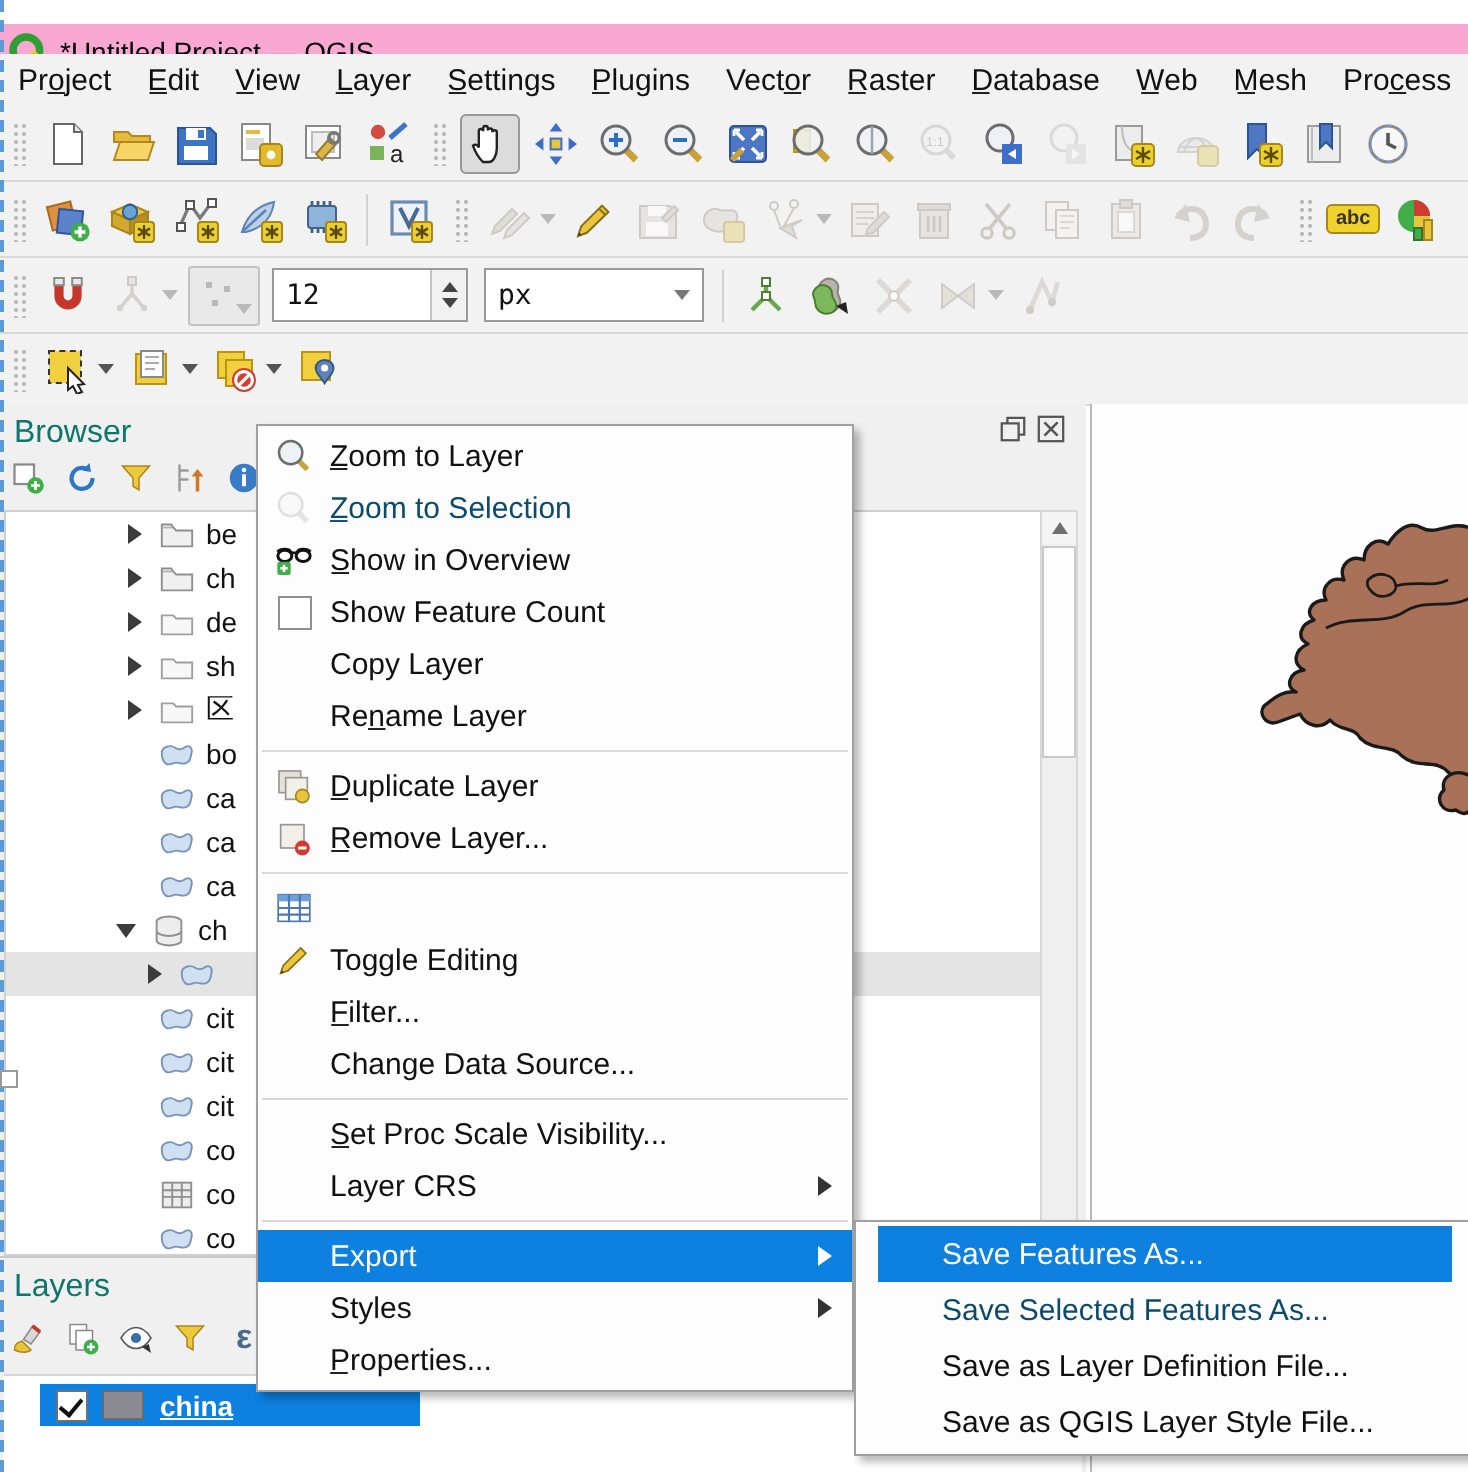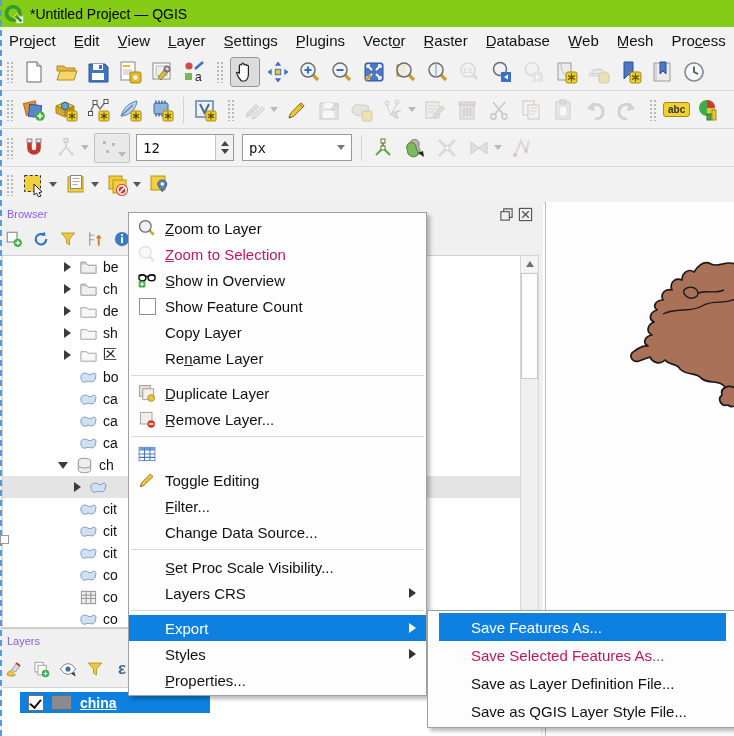--- a/index.html
+++ b/index.html
@@ -1,19 +1,19 @@
 <!DOCTYPE html>
 <html><head>
 <meta charset="utf-8">
 <style>
   html,body{margin:0;padding:0;background:#fff;}
   #app{position:relative;width:734px;height:736px;overflow:hidden;
        font-family:"Liberation Sans","DejaVu Sans",sans-serif;color:#111;background:#fff;}
   
-  .titlebar{position:absolute;left:0;top:0;width:734px;height:27px;background:#84cc16;display:flex;align-items:center;}
+  .titlebar{position:absolute;left:0;top:12px;width:734px;height:27px;background:#f9a8d4;display:flex;align-items:center;}
   .qgis-logo{width:20px;height:20px;margin:0 6px 0 4px;}
   .title-text{font-size:14px;color:#000;}
   
   .menubar{position:absolute;left:0;top:27px;width:734px;height:26px;background:#f2f2f2;
            display:flex;align-items:center;border-bottom:1px solid #e0e0e0;font-size:15px;}
   .menubar .m{padding:3px 9px;white-space:nowrap;}
   
   .tb{position:absolute;left:0;width:734px;background:#f2f2f2;display:flex;align-items:center;
       border-bottom:1px solid #d8d8d8;overflow:hidden;}
   .tb1{top:53px;height:37px;} .tb2{top:91px;height:37px;} .tb3{top:129px;height:37px;} .tb4{top:167px;height:35px;}
@@ -35,21 +35,21 @@
   .tri-dn{width:0;height:0;border-left:4px solid transparent;border-right:4px solid transparent;border-top:5px solid #444;}
   .combo{width:108px;height:25px;background:#fff;border:1px solid #9a9a9a;display:flex;align-items:center;
         font-size:14px;font-family:"DejaVu Sans Mono",monospace;margin:0 4px;flex:none;}
   .combo .val{flex:1;padding-left:6px;}
   .combo .tri-dn{margin-right:6px;}
   .abc-tag{background:#efd22e;border:1px solid #a8871a;border-radius:3px;color:#333;
         font-size:10px;font-weight:bold;padding:1px 4px;}
   
   .browser-dock{position:absolute;left:0;top:202px;width:543px;height:426px;background:#f0f0f0;}
   .layers-dock{position:absolute;left:0;top:628px;width:543px;height:108px;background:#f0f0f0;border-top:1px solid #c9c9c9;}
-  .dock-title{position:absolute;left:7px;top:6px;font-size:11px;color:#8b5cf6;}
+  .dock-title{position:absolute;left:7px;top:6px;font-size:16px;color:#0f766e;}
   .dock-btns{position:absolute;right:10px;top:5px;display:flex;gap:4px;}
   .dock-btns svg{width:15px;height:15px;}
   .panel-toolbar{position:absolute;left:4px;top:27px;display:flex;gap:7px;align-items:center;}
   .panel-toolbar .pbtn{width:20px;height:20px;display:flex;align-items:center;justify-content:center;}
   .panel-toolbar svg{width:18px;height:18px;}
   .browser-content{position:absolute;left:2px;top:53px;width:520px;height:371px;background:#fff;
         border:1px solid #cfcfcf;border-right:none;overflow:hidden;}
   .tree-row{height:22px;display:flex;align-items:center;font-size:14px;white-space:nowrap;}
   .tree-row.sel{background:#e4e4e4;}
   .tri-r{width:0;height:0;border-top:5px solid transparent;border-bottom:5px solid transparent;border-left:7px solid #3c3c3c;flex:none;}
@@ -72,21 +72,21 @@
   .layer-name{color:#fff;font-weight:bold;text-decoration:underline;font-size:14px;margin-left:8px;}
   
   .map{position:absolute;left:545px;top:202px;width:189px;height:534px;background:#fdfdfd;border-left:1px solid #b9b9b9;}
   
   .ctx-menu{position:absolute;left:128px;top:212px;width:297px;background:#fdfdfd;border:1px solid #a0a0a0;
         box-shadow:3px 3px 4px rgba(0,0,0,0.28);padding:2px 0;z-index:20;}
   .mi{height:26px;display:flex;align-items:center;font-size:15px;position:relative;}
   .mi .mic{width:22px;height:22px;margin-left:7px;flex:none;display:flex;align-items:center;justify-content:center;}
   .mi .mic svg{width:20px;height:20px;}
   .mi .mil{margin-left:7px;white-space:nowrap;}
-  .mi.dis .mil{color:#be185d;}
+  .mi.dis .mil{color:#0c4a6e;}
   .mi.dis .mic{opacity:.45;}
   .mi.hl{background:#0d80e0;}
   .mi.hl .mil{color:#fff;}
   .sub-arr{position:absolute;right:10px;width:0;height:0;border-top:5px solid transparent;border-bottom:5px solid transparent;border-left:7px solid #333;}
   .mi.hl .sub-arr{border-left-color:#fff;}
   .msep{border-top:1px solid #d9d9d9;margin:4px 2px;}
   .menu-cbx{width:15px;height:15px;border:1px solid #8f8f8f;background:#fff;}
   .sub-menu{position:absolute;left:427px;top:610px;width:287px;background:#fdfdfd;border:1px solid #a0a0a0;
         box-shadow:3px 3px 4px rgba(0,0,0,0.28);padding:2px 11px;z-index:30;}
   .sub-menu .mi{height:28px;}
@@ -914,21 +914,21 @@
       <span class="mic"></span>
       <span class="mil">Change Data Source...</span>
     </div>
     <div class="msep"></div>
     <div class="mi">
       <span class="mic"></span>
       <span class="mil">S̲et Proc Scale Visibility...</span>
     </div>
     <div class="mi">
       <span class="mic"></span>
-      <span class="mil">Layers CRS</span>
+      <span class="mil">Layer CRS</span>
       <span class="sub-arr"></span>
     </div>
     <div class="msep"></div>
     <div class="mi hl">
       <span class="mic"></span>
       <span class="mil">Export</span>
       <span class="sub-arr"></span>
     </div>
     <div class="mi">
       <span class="mic"></span>

